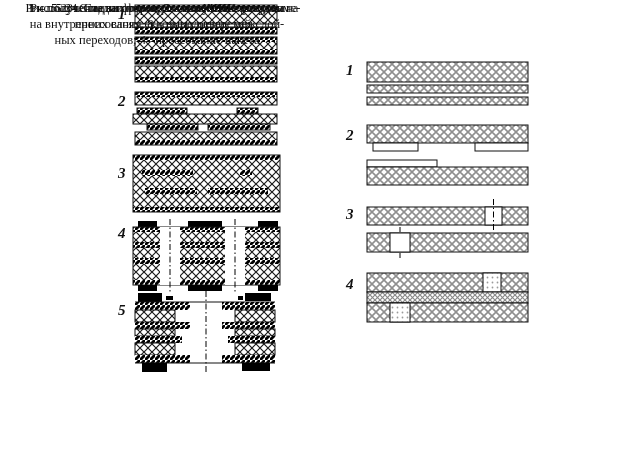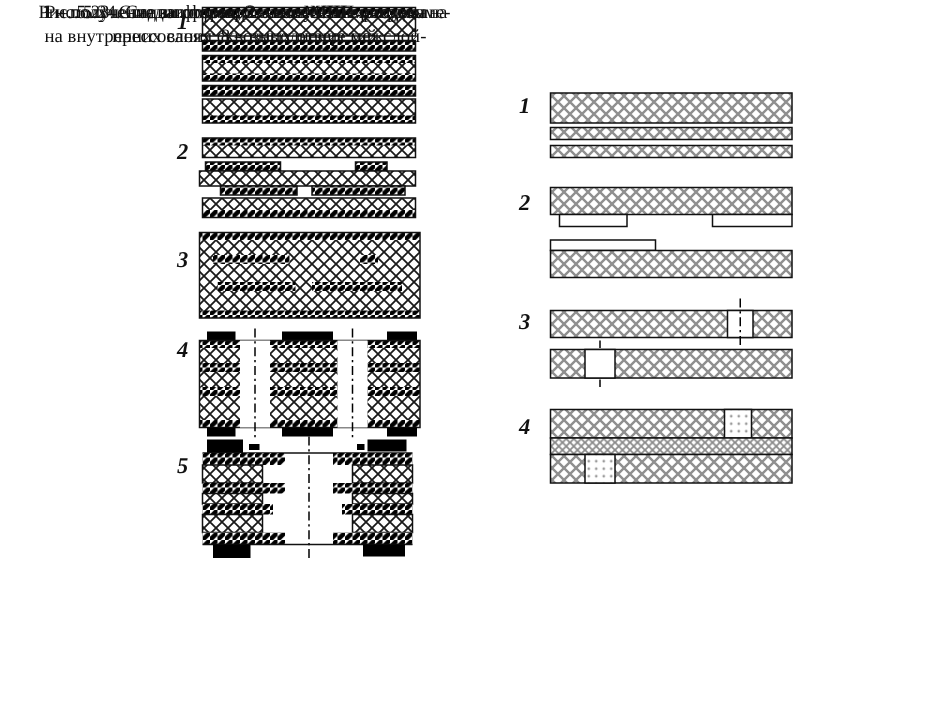--- a/index.html
+++ b/index.html
@@ -266,19 +266,20 @@
 </div>
 
 <div class="textblock caption-left">
   <div>Рис. 5.23.  Стадии формирования МПП методом ме-</div>
   <div>прессования сквозных отверстий</div>
 </div>
 
 <div class="textblock legend-right">
   <div>1 – получение заготовок; 2 – получение рисунка</div>
   <div>на внутренних слоях; 8 – выполнение межслой-</div>
+  <div>ных переходов; 4– прессование пакета</div>
 </div>
 
 <div class="textblock caption-right">
   <div>Рис. 5.24.  Стадии формирования МПП методом</div>
 </div>
 
 </div>
 
 </body></html>

